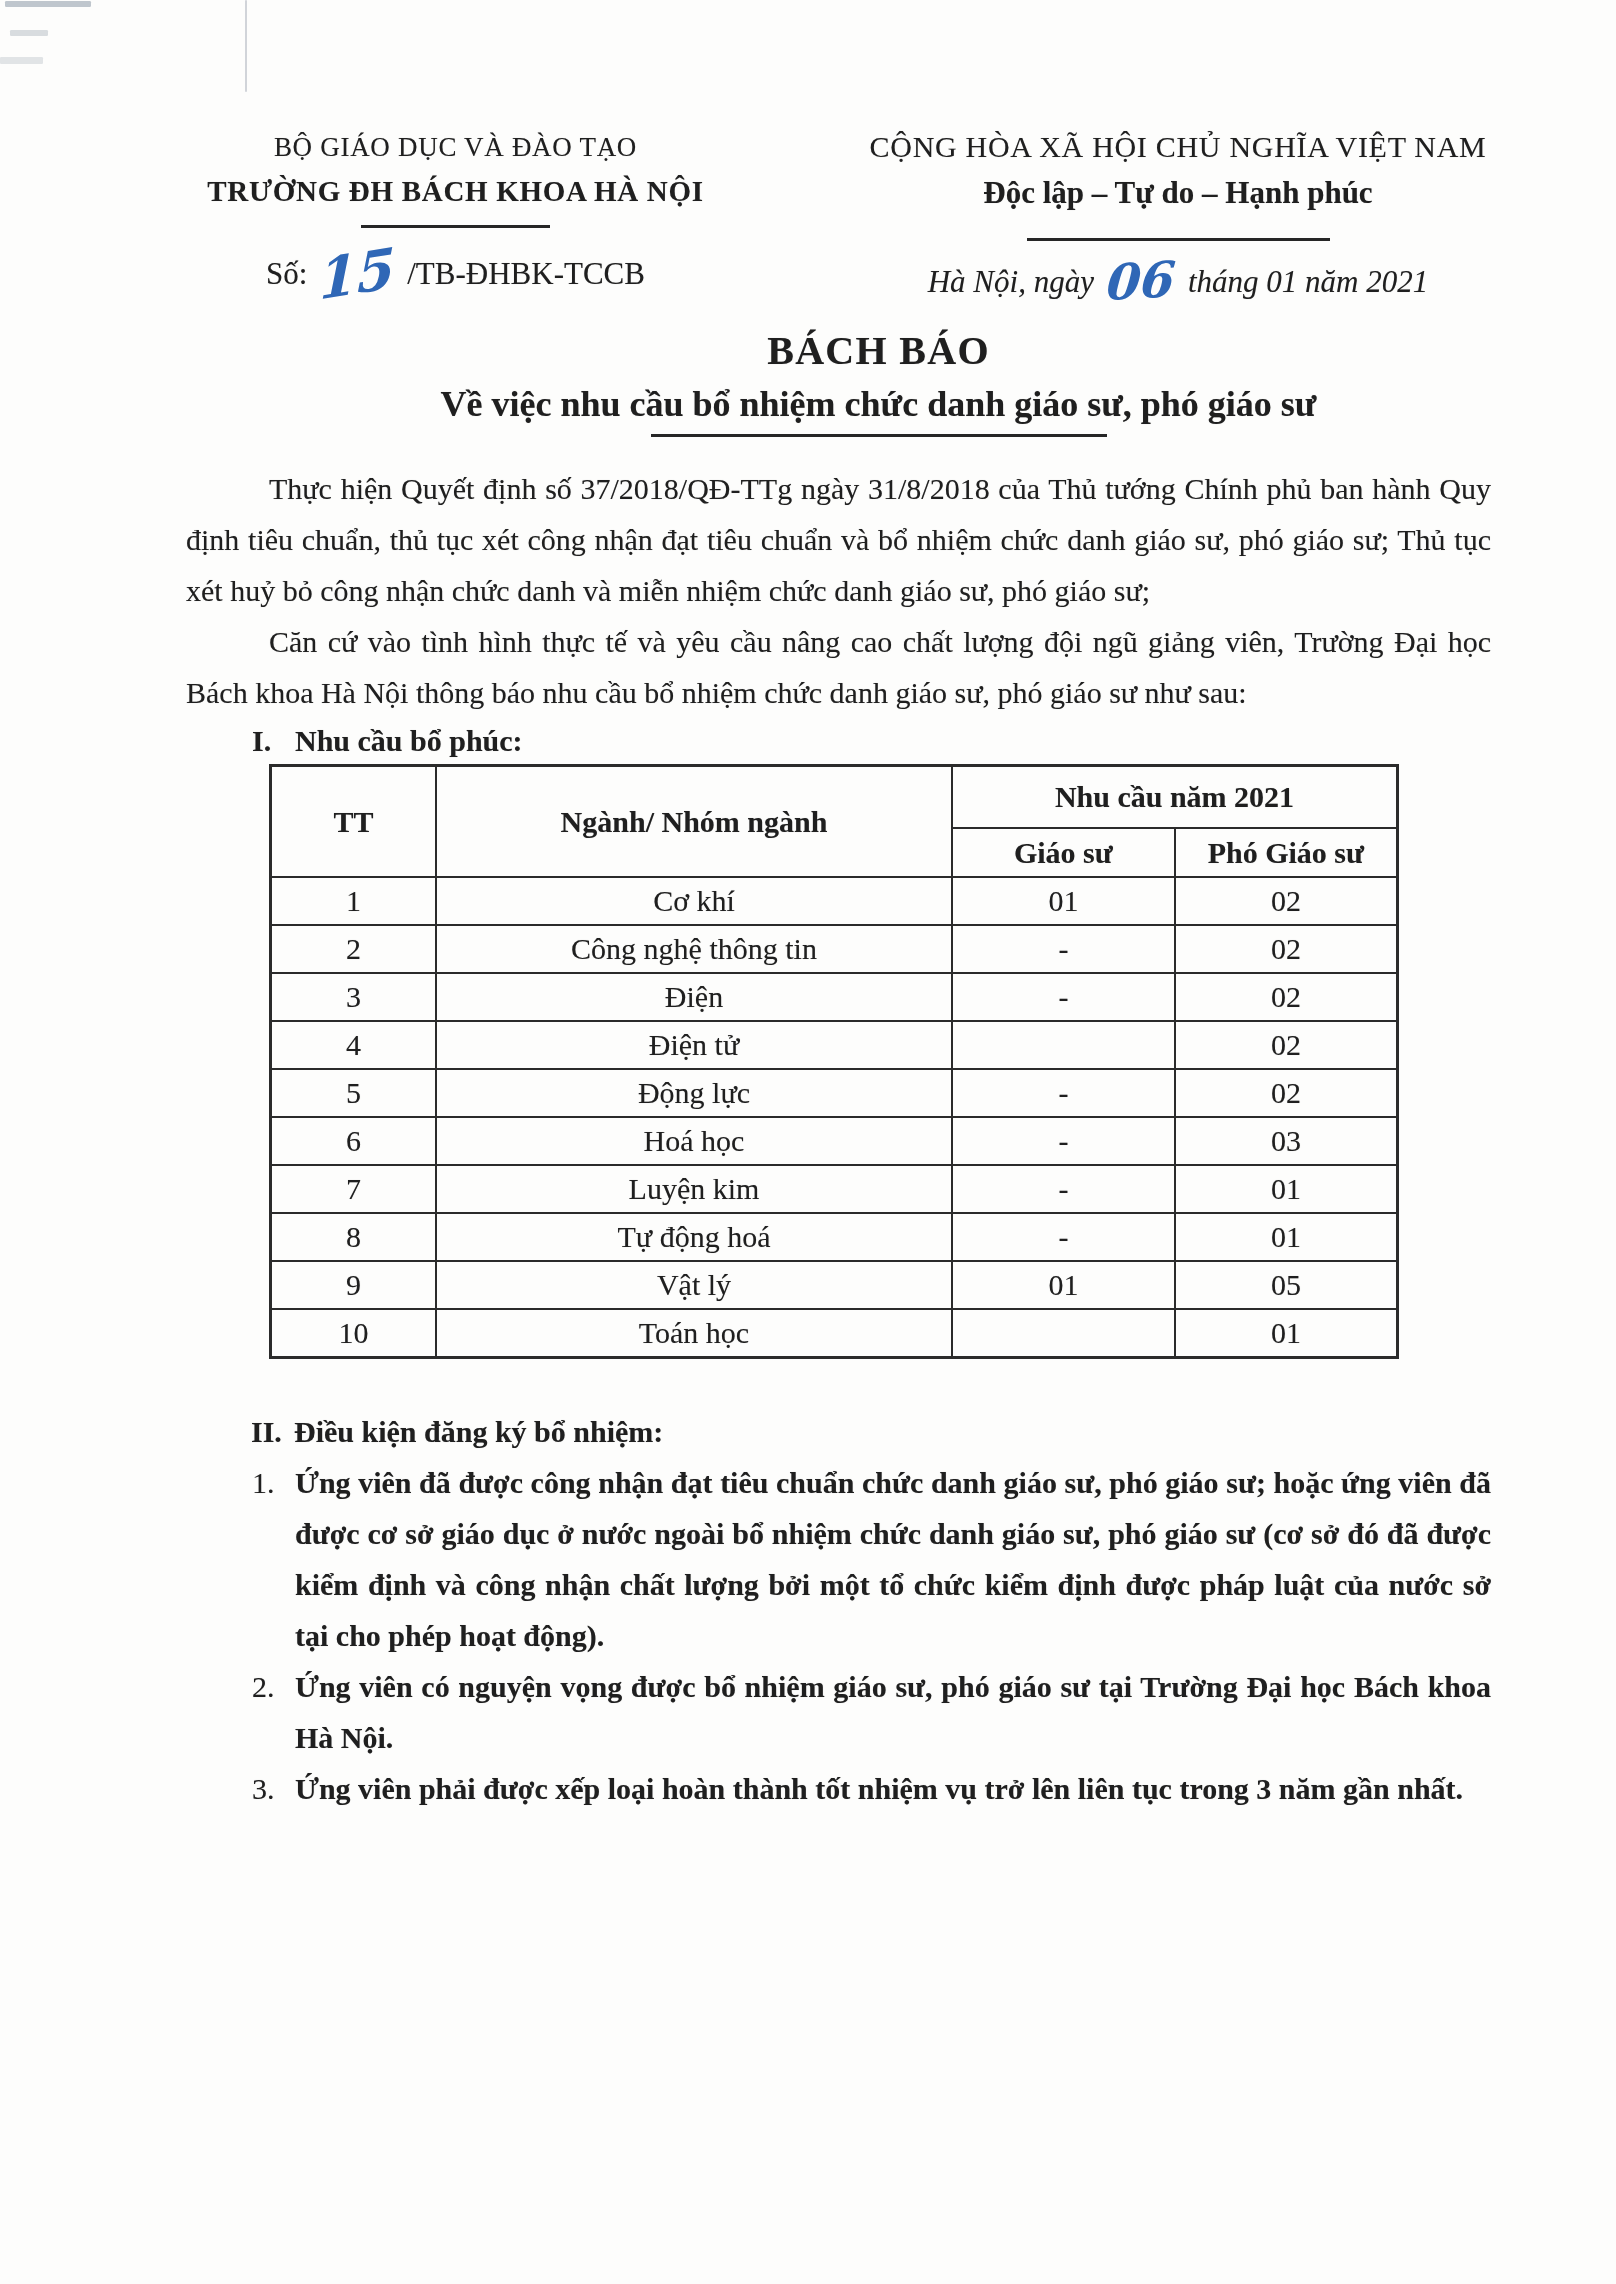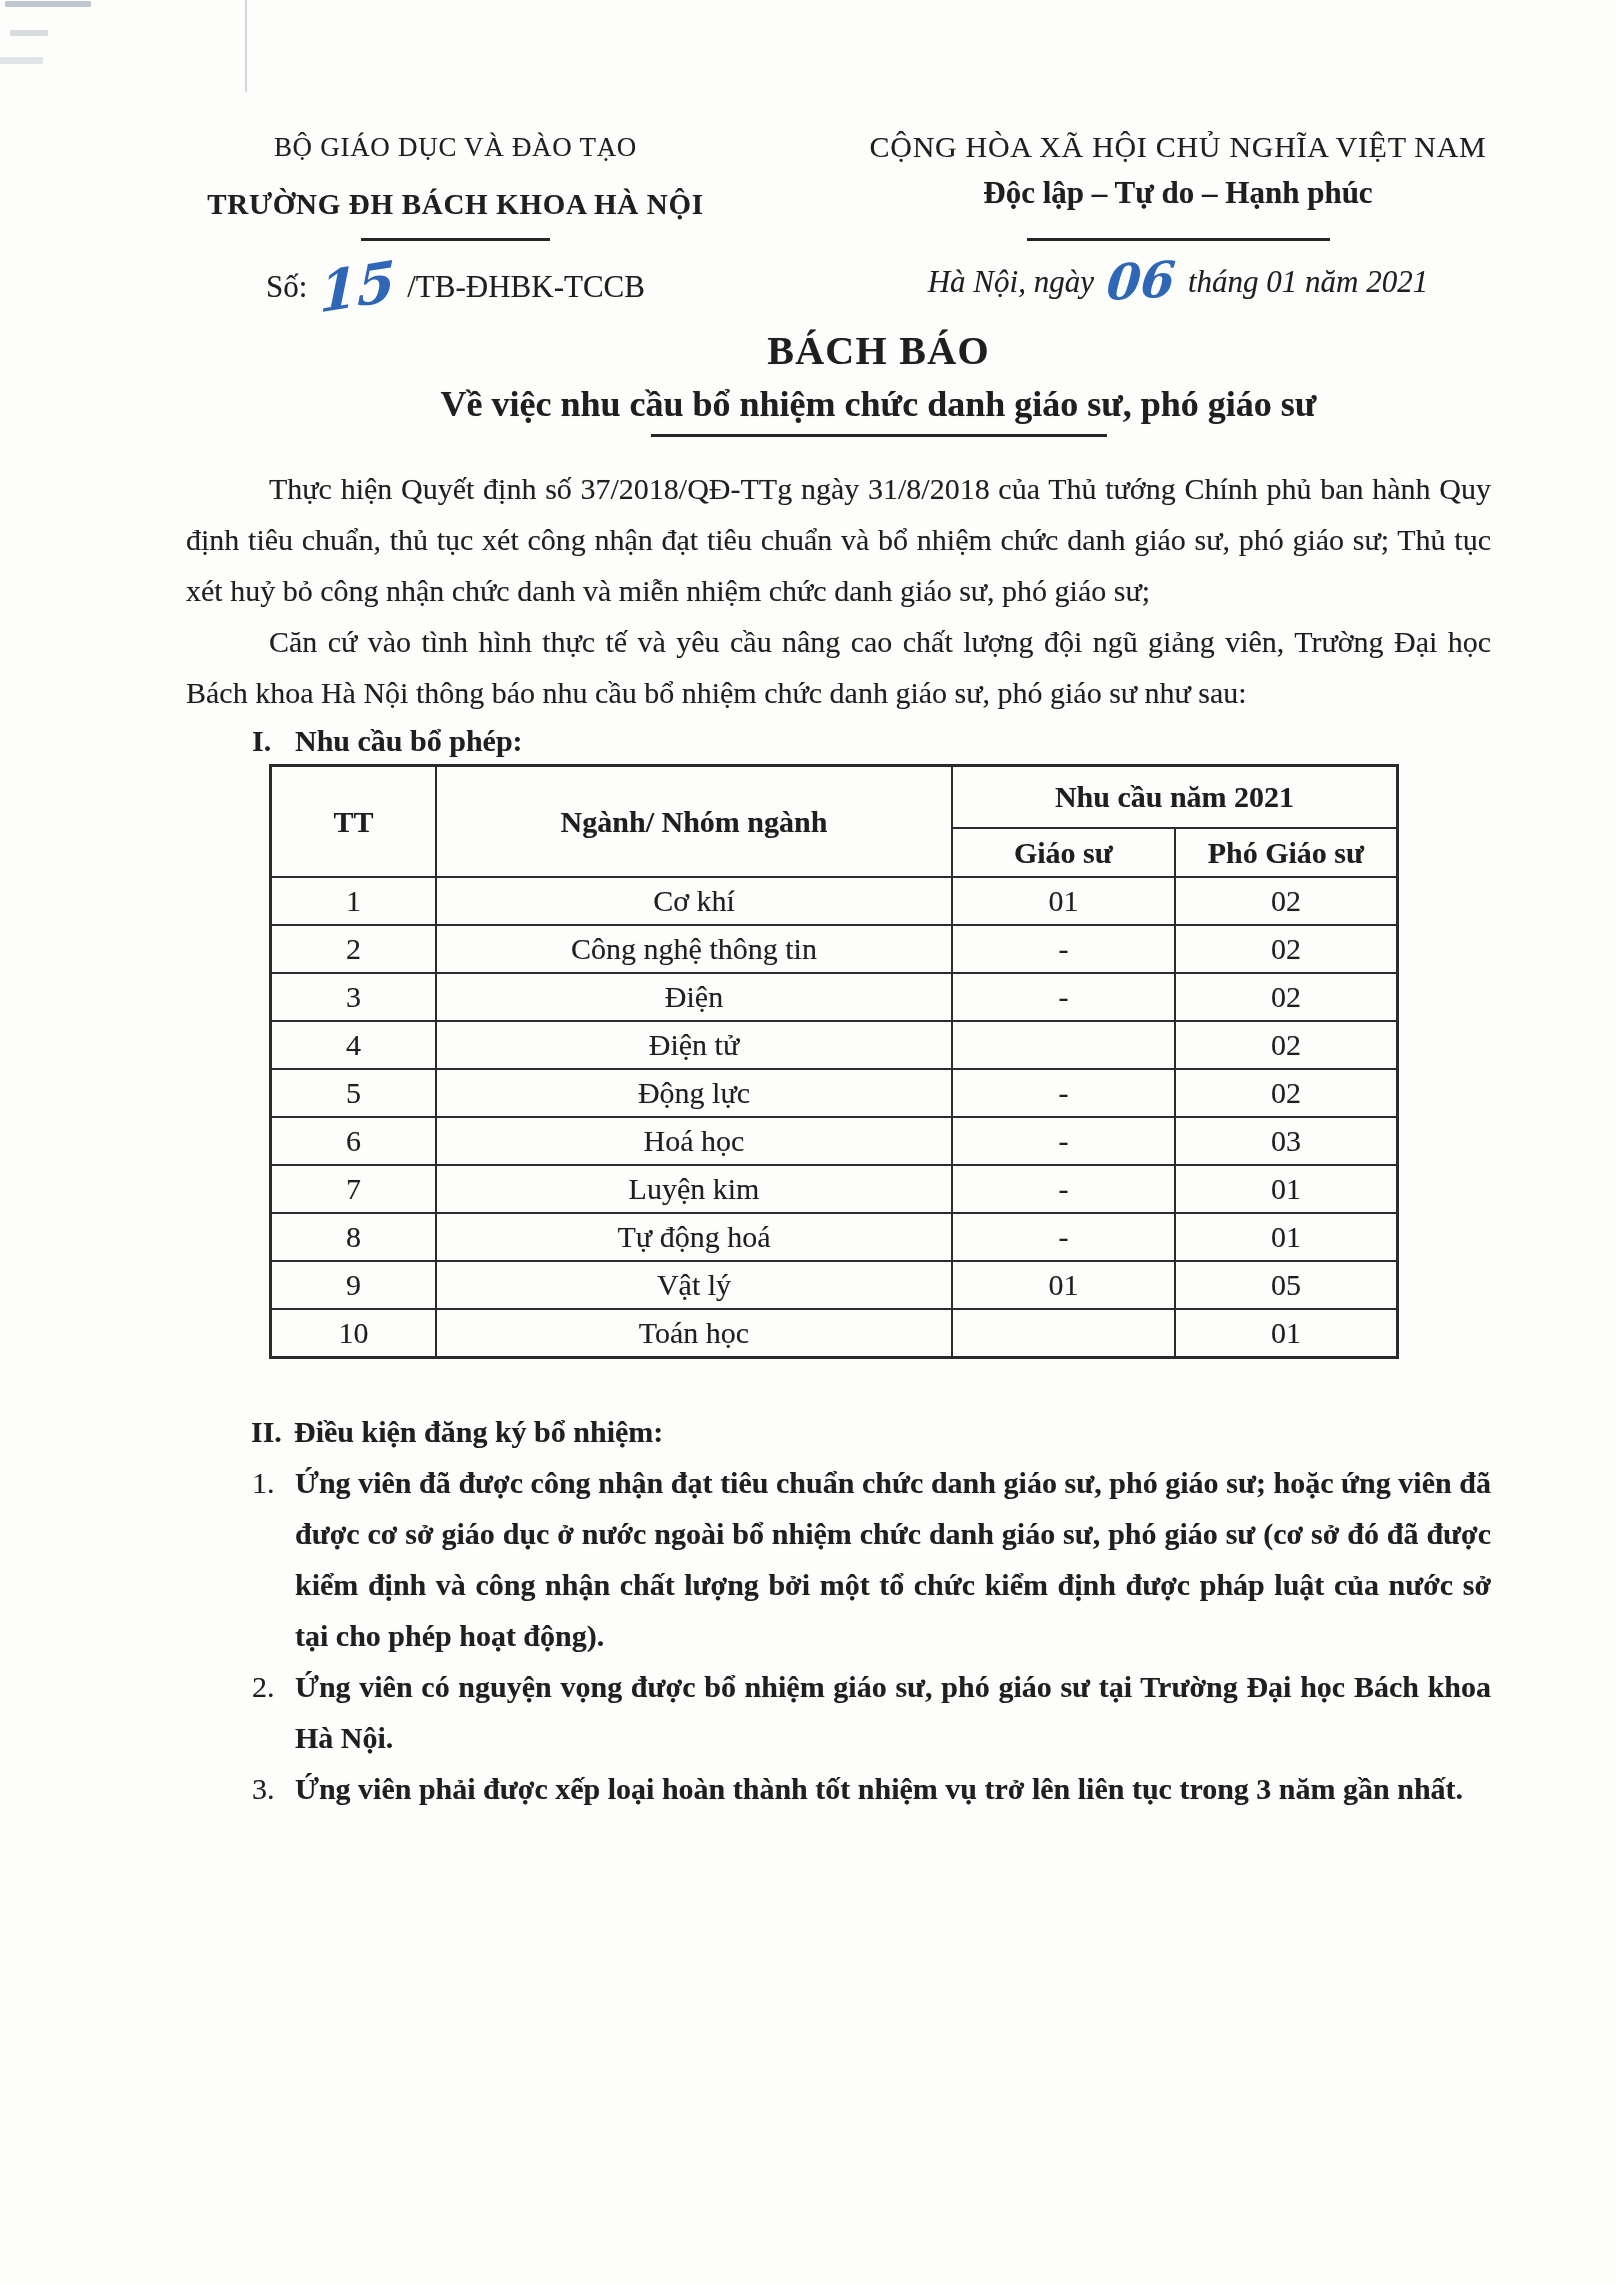--- a/index.html
+++ b/index.html
@@ -17,21 +17,21 @@
   .art { position:absolute; border-radius:1.3px; }
   .art-1 { left:5.2px;  top:1.3px;  width:86px; height:5.9px;  background:#8d99a6; opacity:.55; }
   .art-2 { left:10.4px; top:30px; width:38px;  height:5.9px;  background:#aab3bd; opacity:.45; }
   .art-3 { left:0;    top:57px; width:43px;  height:6.5px; background:#b6bdc5; opacity:.40; }
   .art-vline { left:245px; top:0; width:2px; height:92px; background:#c9cdd2; opacity:.85; }
 
   
   .head-left  { position:absolute; left:195px;  top:130px; width:521px;  text-align:center; }
   .head-right { position:absolute; left:833px; top:128px; width:690px; text-align:center; }
   .hl1 { font-size:27px; line-height:34px; letter-spacing:0.7px; }
-  .hl2 { font-size:29px; line-height:36px; font-weight:bold; margin-top:22px; letter-spacing:0.7px; }
+  .hl2 { font-size:29px; line-height:36px; font-weight:bold; margin-top:9px; letter-spacing:0.7px; }
   .hr1 { font-size:30px; line-height:38px; letter-spacing:0.7px; }
   .hr2 { font-size:31px; line-height:39px; font-weight:bold; margin-top:6.5px;text-align:center; }
   .rule { border:0; background:#262626; height:3.3px; }
   .rule-left  { width:189px; margin:15.6px auto 0; }
   .rule-right { width:303px; margin:26px auto 0; }
   .doc-num  { margin-top:26px; font-size:31px; line-height:39px; white-space:nowrap; }
   .date-line { margin-top:21px; font-size:31px; line-height:39px; font-style:italic; white-space:nowrap; }
 
   .handwrite {
     display:inline-block;
@@ -126,21 +126,21 @@
     <div class="title">BÁCH BÁO</div>
     <div class="subtitle">Về việc nhu cầu bổ nhiệm chức danh giáo sư, phó giáo sư</div>
     <div class="rule rule-subtitle"></div>
   </div>
 
   <div class="content">
     <p class="para">Thực hiện Quyết định số 37/2018/QĐ-TTg ngày 31/8/2018 của Thủ tướng Chính phủ ban hành Quy định tiêu chuẩn, thủ tục xét công nhận đạt tiêu chuẩn và bổ nhiệm chức danh giáo sư, phó giáo sư; Thủ tục xét huỷ bỏ công nhận chức danh và miễn nhiệm chức danh giáo sư, phó giáo sư;</p>
     <p class="para">Căn cứ vào tình hình thực tế và yêu cầu nâng cao chất lượng đội ngũ giảng viên, Trường Đại học Bách khoa Hà Nội thông báo nhu cầu bổ nhiệm chức danh giáo sư, phó giáo sư như sau:</p>
 
     <div class="sec-head">
-      <span class="sec-num">I.</span><span>Nhu cầu bổ phép:</span>
+      <span class="sec-num">I.</span><span>Nhu cầu bổ phúc:</span>
     </div>
 
     <table class="demand">
       <thead>
         <tr class="h1">
           <th class="c-tt" rowspan="2">TT</th>
           <th class="c-ng" rowspan="2">Ngành/ Nhóm ngành</th>
           <th colspan="2">Nhu cầu năm 2021</th>
         </tr>
         <tr class="h2">

